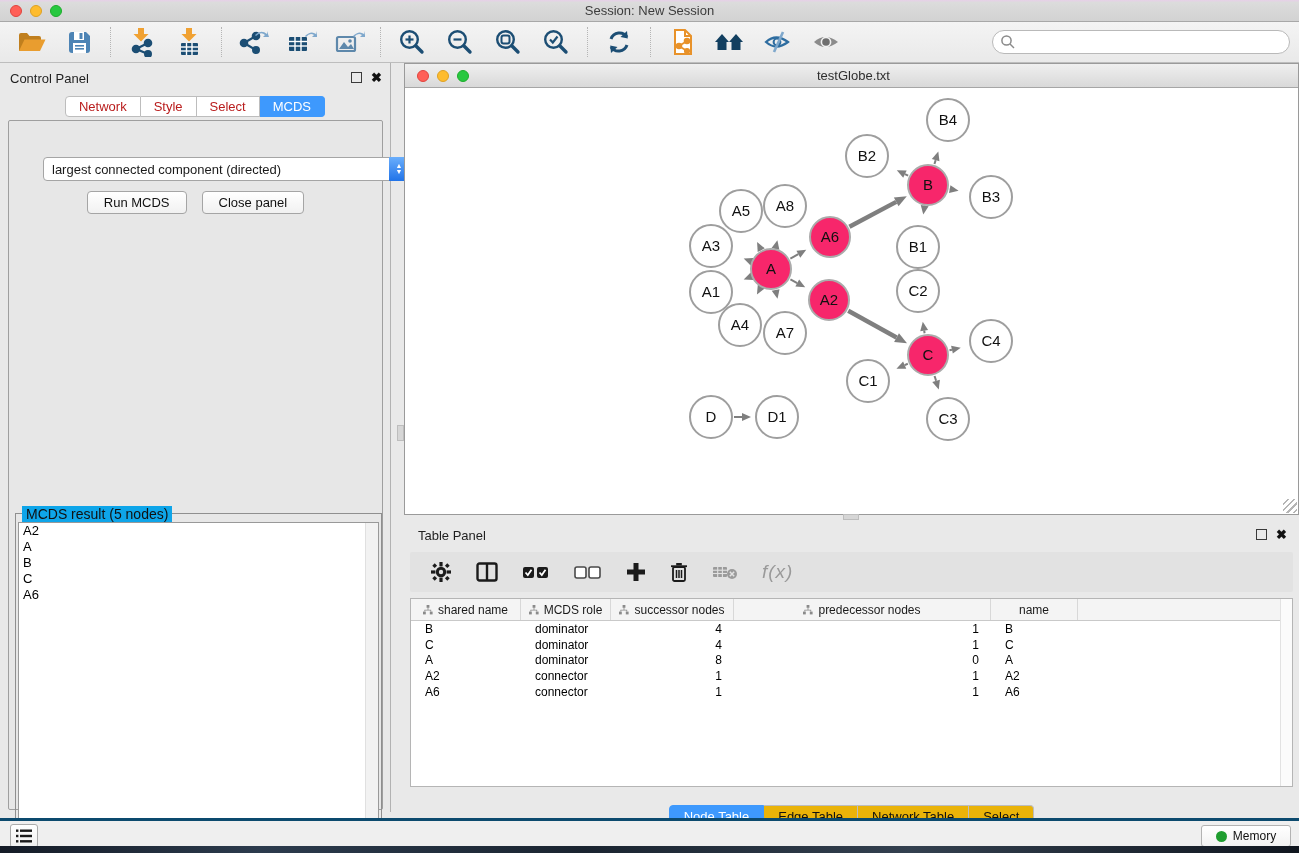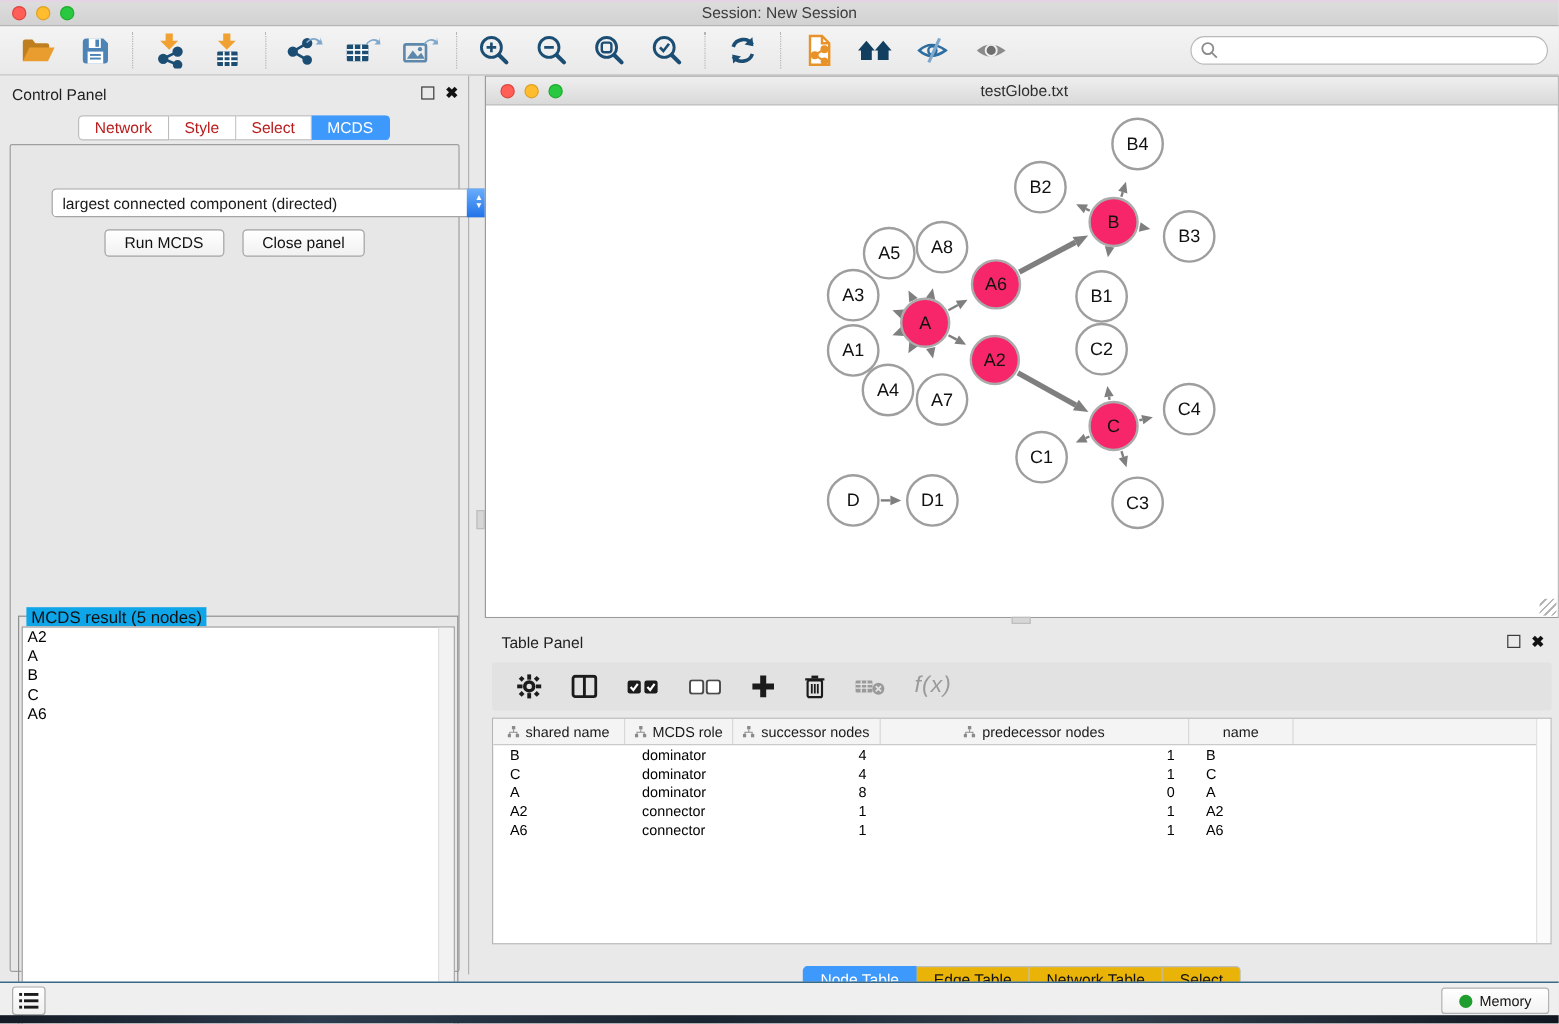--- a/index.html
+++ b/index.html
@@ -95,21 +95,21 @@
 
   .tp-tabs { position:absolute; left:0; top:285px; width:100%; display:flex; justify-content:center; }
   .tp-tab { height:22px; padding:3px 14px; background:#eab308; border:1px solid #bdbdbd; border-left:none;
     font-size:13px; color:#111; display:flex; align-items:center; }
   .tp-tab:first-child { border-left:1px solid #bdbdbd; border-radius:4px 0 0 4px; }
   .tp-tab:last-child { border-radius:0 4px 4px 0; }
   .tp-tab.active { background:#3E99FD; border-color:#3E99FD; color:#fff; }
 
   
   .statusbar { position:absolute; left:0; top:818px; width:1299px; height:28px; background:#EFEFEF;
-    border-top:1px solid #0c4a6e; }
+    border-top:3px solid #0c4a6e; }
   .list-btn { position:absolute; left:10px; top:3px; width:28px; height:24px; background:linear-gradient(#fff,#f0f0f0);
     border:1px solid #ababab; border-radius:3px; display:flex; align-items:center; justify-content:center; }
   .memory-btn { position:absolute; right:8px; top:4px; width:90px; height:22px; background:linear-gradient(#fff,#f2f2f2);
     border:1px solid #b3b3b3; border-radius:3px; display:flex; align-items:center; justify-content:center; gap:6px; font-size:12px; color:#111; }
   .memory-dot { width:11px; height:11px; border-radius:50%; background:#1f9d2f; }
   .desktop-strip { position:absolute; left:0; top:846px; width:1299px; height:7px;
     background:linear-gradient(90deg,#141b26,#2c3b4d 20%,#1a2430 45%,#33404f 70%,#10161f); }
 </style>
 </head>
 <body>

